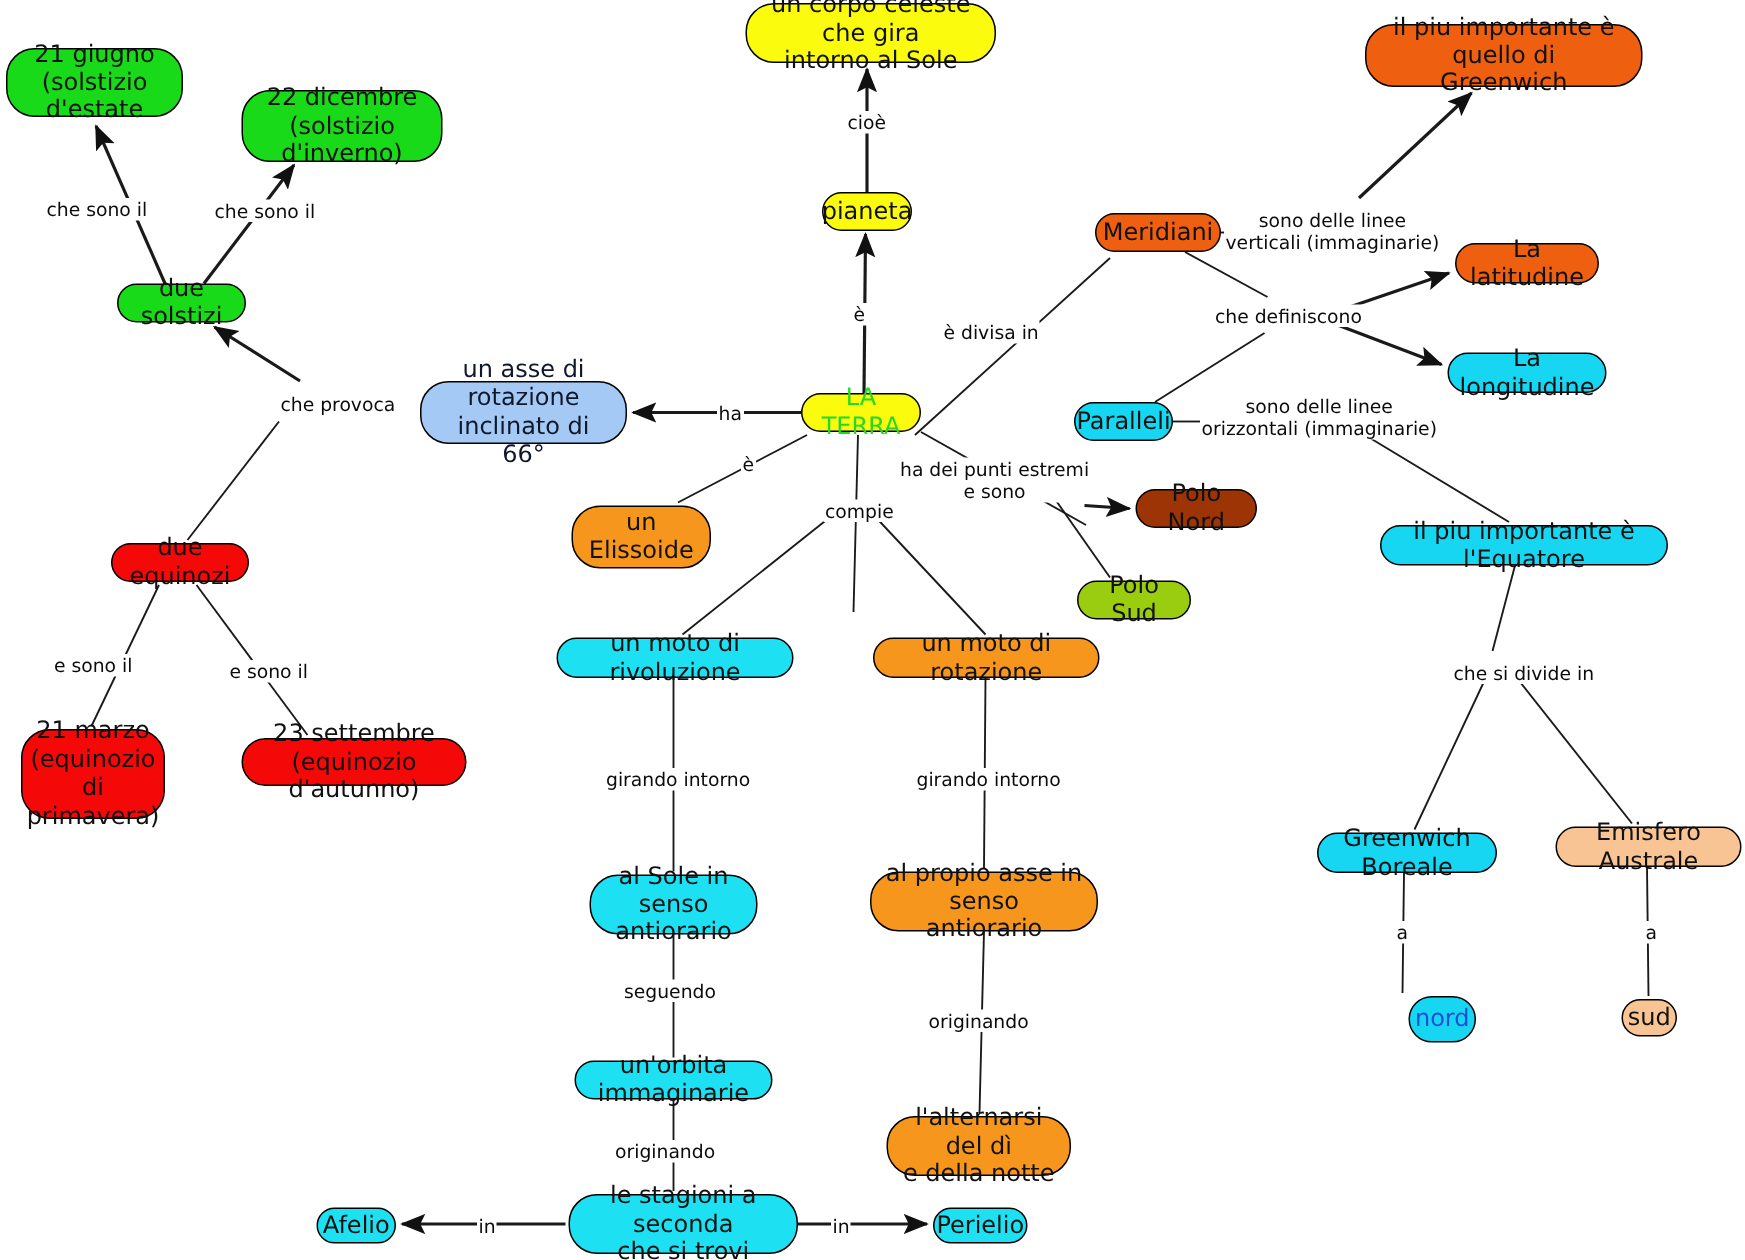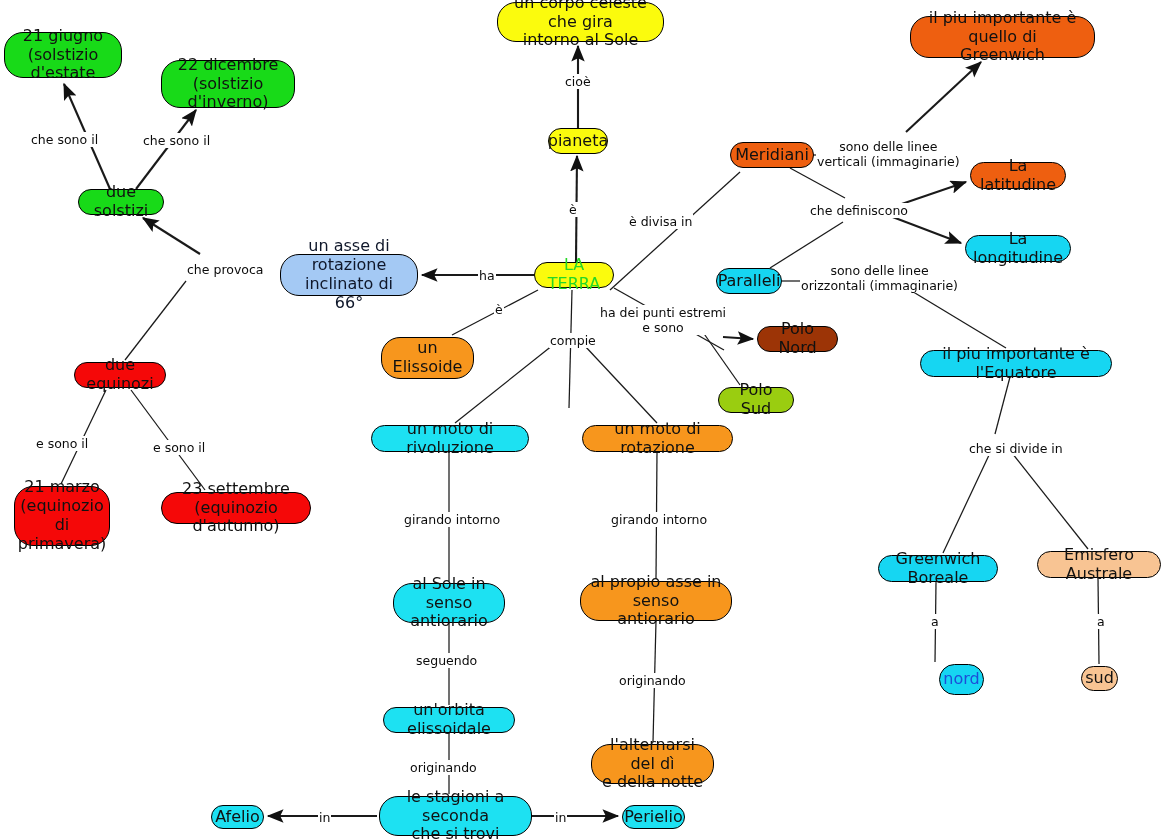--- a/index.html
+++ b/index.html
@@ -123,21 +123,21 @@
       <div class="node" style="left: 534px; top: 262px; width: 80px; height: 26px; background: rgb(251, 251, 13); color: rgb(38, 216, 38);">LA TERRA</div>
       <div class="node" style="left: 381px; top: 337px; width: 93px; height: 42px; background: rgb(247, 150, 29); color: rgb(17, 17, 17);">un Elissoide</div>
       <div class="node" style="left: 757px; top: 326px; width: 81px; height: 26px; background: rgb(156, 52, 6); color: rgb(17, 17, 17);">Polo Nord</div>
       <div class="node" style="left: 718px; top: 387px; width: 76px; height: 26px; background: rgb(154, 205, 16); color: rgb(17, 17, 17);">Polo Sud</div>
       <div class="node" style="left: 371px; top: 425px; width: 158px; height: 27px; background: rgb(29, 225, 242); color: rgb(17, 17, 17);">un moto di rivoluzione</div>
       <div class="node" style="left: 582px; top: 425px; width: 151px; height: 27px; background: rgb(247, 150, 29); color: rgb(17, 17, 17);">un moto di rotazione</div>
       <div class="node" style="left: 393px; top: 583px; width: 112px; height: 40px; background: rgb(29, 225, 242); color: rgb(17, 17, 17);">al Sole in senso
 antiorario</div>
       <div class="node" style="left: 580px; top: 581px; width: 152px; height: 40px; background: rgb(247, 150, 29); color: rgb(17, 17, 17);">al propio asse in senso
 antiorario</div>
-      <div class="node" style="left: 383px; top: 707px; width: 132px; height: 26px; background: rgb(29, 225, 242); color: rgb(17, 17, 17);">un'orbita elissoidale</div>
+      <div class="node" style="left: 383px; top: 707px; width: 132px; height: 26px; background: rgb(29, 225, 242); color: rgb(17, 17, 17);">un'orbita immaginarie</div>
       <div class="node" style="left: 591px; top: 744px; width: 123px; height: 40px; background: rgb(247, 150, 29); color: rgb(17, 17, 17);">l'alternarsi del dì
 e della notte</div>
       <div class="node" style="left: 379px; top: 796px; width: 153px; height: 40px; background: rgb(29, 225, 242); color: rgb(17, 17, 17);">le stagioni a seconda
 che si trovi</div>
       <div class="node" style="left: 211px; top: 805px; width: 53px; height: 24px; background: rgb(29, 225, 242); color: rgb(17, 17, 17);">Afelio</div>
       <div class="node" style="left: 622px; top: 805px; width: 63px; height: 24px; background: rgb(29, 225, 242); color: rgb(17, 17, 17);">Perielio</div>
       <div class="node" style="left: 730px; top: 142px; width: 84px; height: 26px; background: rgb(238, 95, 16); color: rgb(17, 17, 17);">Meridiani</div>
       <div class="node" style="left: 716px; top: 268px; width: 66px; height: 26px; background: rgb(22, 214, 242); color: rgb(17, 17, 17);">Paralleli</div>
       <div class="node" style="left: 910px; top: 16px; width: 185px; height: 42px; background: rgb(238, 95, 16); color: rgb(17, 17, 17);">il piu importante è quello di
 Greenwich</div>

